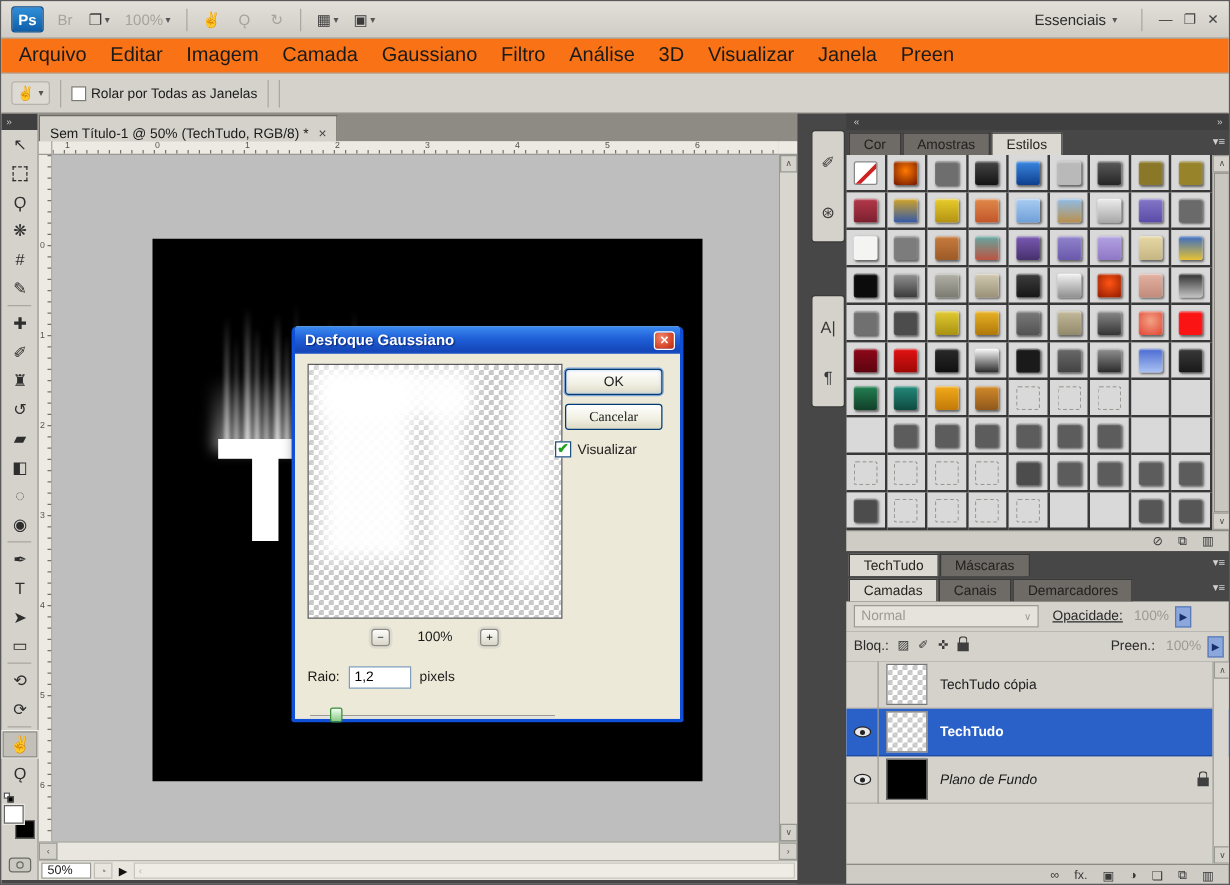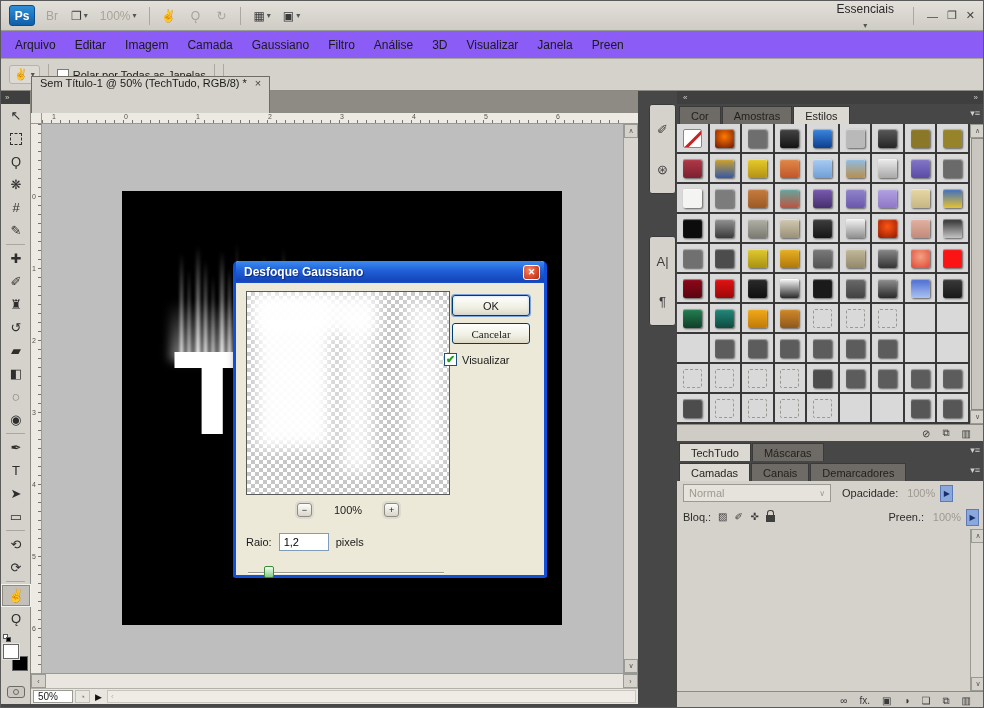--- a/index.html
+++ b/index.html
@@ -12,26 +12,26 @@
     background:linear-gradient(180deg,#E3E0DA,#CFCCC5);border-bottom:1px solid #9a9a94;
     display:flex;align-items:center;padding:0 8px;gap:7px;font-size:11px;}
   .ps-logo{width:26px;height:21px;background:linear-gradient(180deg,#2F8FD8,#0E5EA8);
     color:#fff;font-weight:bold;font-size:12px;display:flex;align-items:center;justify-content:center;border-radius:3px;border:1px solid #0A4E8E;}
   .tb-ic{height:20px;min-width:20px;padding:0 3px;display:flex;align-items:center;justify-content:center;
     font-size:12px;color:#3a3a3a;border-radius:3px;}
   .tb-ic .arr{font-size:8px;margin-left:2px;color:#555;}
   .tb-ic.disabled{color:#A6A39B;}
   .tb-div{width:1px;height:18px;background:#ABA89F;margin:0 3px;}
   .tb-right{margin-left:auto;display:flex;align-items:center;gap:10px;}
-  .workspace-picker{display:flex;align-items:center;gap:5px;font-size:12px;color:#2a2a2a;padding:2px 6px;flex-direction:column;}
+  .workspace-picker{display:flex;align-items:center;gap:5px;font-size:12px;color:#2a2a2a;padding:2px 6px;}
   .winbtns{display:flex;align-items:center;gap:9px;font-size:11px;color:#444;}
   .winbtns span{cursor:default;}
   
-  .menubar{position:absolute;left:0;top:30px;width:100%;height:28px;background:#8b5cf6;
-    border-bottom:1px solid #A9A69E;display:flex;align-items:center;gap:19px;padding:0 14px;font-size:12px;}
+  .menubar{position:absolute;left:0;top:30px;width:100%;height:28px;background:#f97316;
+    border-bottom:1px solid #A9A69E;display:flex;align-items:center;gap:19px;padding:0 14px;font-size:16px;}
   .menu-item{cursor:default;}
   
   .optionsbar{position:absolute;left:0;top:58px;width:100%;height:32px;background:#D5D2CB;
     border-bottom:1px solid #8d8a83;display:flex;align-items:center;padding:0 8px;gap:8px;font-size:11px;}
   .opt-tool{display:flex;align-items:center;gap:3px;padding:2px 4px;border:1px solid #b6b3ab;border-radius:3px;background:#DDDAD3;}
   .opt-tool .arr{font-size:8px;color:#555;}
   .opt-div{width:1px;height:22px;background:#ABA89F;}
   .cbx{width:12px;height:12px;background:#fff;border:1px solid #7a7a74;display:inline-block;}
   .opt-check{display:flex;align-items:center;gap:4px;}
   .opt-btn{height:19px;padding:0 10px;border:1px solid #BBB7AA;border-radius:2px;background:#D9D6CD;
@@ -50,21 +50,21 @@
   .mini-sw i{position:absolute;width:5px;height:5px;border:1px solid #555;}
   .mini-sw .w{left:0;top:0;background:#fff;}
   .mini-sw .b{left:3px;top:3px;background:#000;}
   .fg-sw{position:absolute;left:2px;top:10px;width:16px;height:15px;background:#fff;border:1px solid #666;z-index:2;box-shadow:0 0 0 1px #e8e5de;}
   .bg-sw{position:absolute;left:11px;top:22px;width:16px;height:15px;background:#000;border:1px solid #666;z-index:1;}
   .qmask{width:18px;height:12px;margin:6px auto 0;border:1px solid #6a6a64;border-radius:3px;background:#CBC8C1;display:flex;align-items:center;justify-content:center;}
   .qmask i{width:6px;height:6px;border:1px solid #6a6a64;border-radius:50%;}
   
   .doc-window{position:absolute;left:30px;top:0;width:607px;height:613px;display:flex;flex-direction:column;background:#BEBEBE;}
   .doc-tabbar{height:22px;background:#8E8B85;display:flex;align-items:flex-end;flex:none;}
-  .doc-tab{height:37px;background:#D5D2CB;border:1px solid #6f6c66;border-bottom:none;display:flex;align-items:flex-start;
+  .doc-tab{height:21px;background:#D5D2CB;border:1px solid #6f6c66;border-bottom:none;display:flex;align-items:flex-end;
     gap:8px;padding:0 8px;font-size:11px;white-space:nowrap;}
   .doc-tab .x{font-size:11px;color:#444;}
   .ruler-row{height:11px;display:flex;flex:none;}
   .ruler-corner{width:11px;background:#ECEAE3;border-right:1px solid #9a9a94;border-bottom:1px solid #9a9a94;flex:none;}
   .hruler{flex:1;background:#ECEAE3;border-bottom:1px solid #9a9a94;position:relative;overflow:hidden;}
   .hruler .t{position:absolute;bottom:0;width:1px;background:#77746e;}
   .hruler .n{position:absolute;top:0;font-size:7px;color:#55524c;}
   .ruler-corner2{width:15px;background:#ECEAE3;border-bottom:1px solid #9a9a94;flex:none;}
   .canvas-row{flex:1;display:flex;min-height:0;}
   .vruler{width:11px;background:#ECEAE3;border-right:1px solid #9a9a94;position:relative;flex:none;}
@@ -808,37 +808,59 @@
         <span class="ptab active">Camadas</span>
           <span class="ptab">Canais</span>
           <span class="ptab">Demarcadores</span>
           <span class="pmenu">▾≡</span>
       </div>
       <div class="lyr-ctl">
         <div class="blend-box">
           <span>Normal</span>
           <span class="arr">∨</span>
         </div>
-        <span class="ctl-label" style="margin-left:6px;">Opacidade:</span>
+        <span class="ctl-label" style="margin-left:6px;text-decoration:underline;">Opacidade:</span>
         <span class="ctl-val">100%</span>
         <span class="arrow-btn">▶</span>
       </div>
       <div class="lyr-ctl">
         <span class="ctl-label">Bloq.:</span>
         <span id="lock-icons" style="display:flex;gap:3px;">
             <span class="lock-ic">▨</span>
             <span class="lock-ic">✐</span>
             <span class="lock-ic">✜</span>
             <span class="lock-ic"><span class="lock"></span></span>
           </span>
         <span class="ctl-label" style="margin-left:auto;">Preen.:</span>
         <span class="ctl-val">100%</span>
         <span class="arrow-btn">▶</span>
       </div>
       <div class="layers-body">
+        <div id="layers-list">
+            <div class="layer-row">
+              <span class="eye-well"></span>
+              <span class="layer-thumb checker"></span>
+              <span class="layer-name">TechTudo cópia</span>
+            </div>
+            <div class="layer-row selected">
+              <span class="eye-well">
+                <span class="eye"></span>
+              </span>
+              <span class="layer-thumb checker"></span>
+              <span class="layer-name">TechTudo</span>
+            </div>
+            <div class="layer-row">
+              <span class="eye-well">
+                <span class="eye"></span>
+              </span>
+              <span class="layer-thumb black-thumb"></span>
+              <span class="layer-name italic">Plano de Fundo</span>
+              <span class="lock"></span>
+            </div>
+          </div>
         <div class="layers-sb">
           <div class="sb-btn">∧</div>
           <div class="sb-btn">∨</div>
         </div>
       </div>
       <div class="panel-footer" id="layers-footer" style="height:18px;">
           <span class="f-icon">∞</span>
           <span class="f-icon">fx.</span>
           <span class="f-icon">▣</span>
           <span class="f-icon">◑</span>

